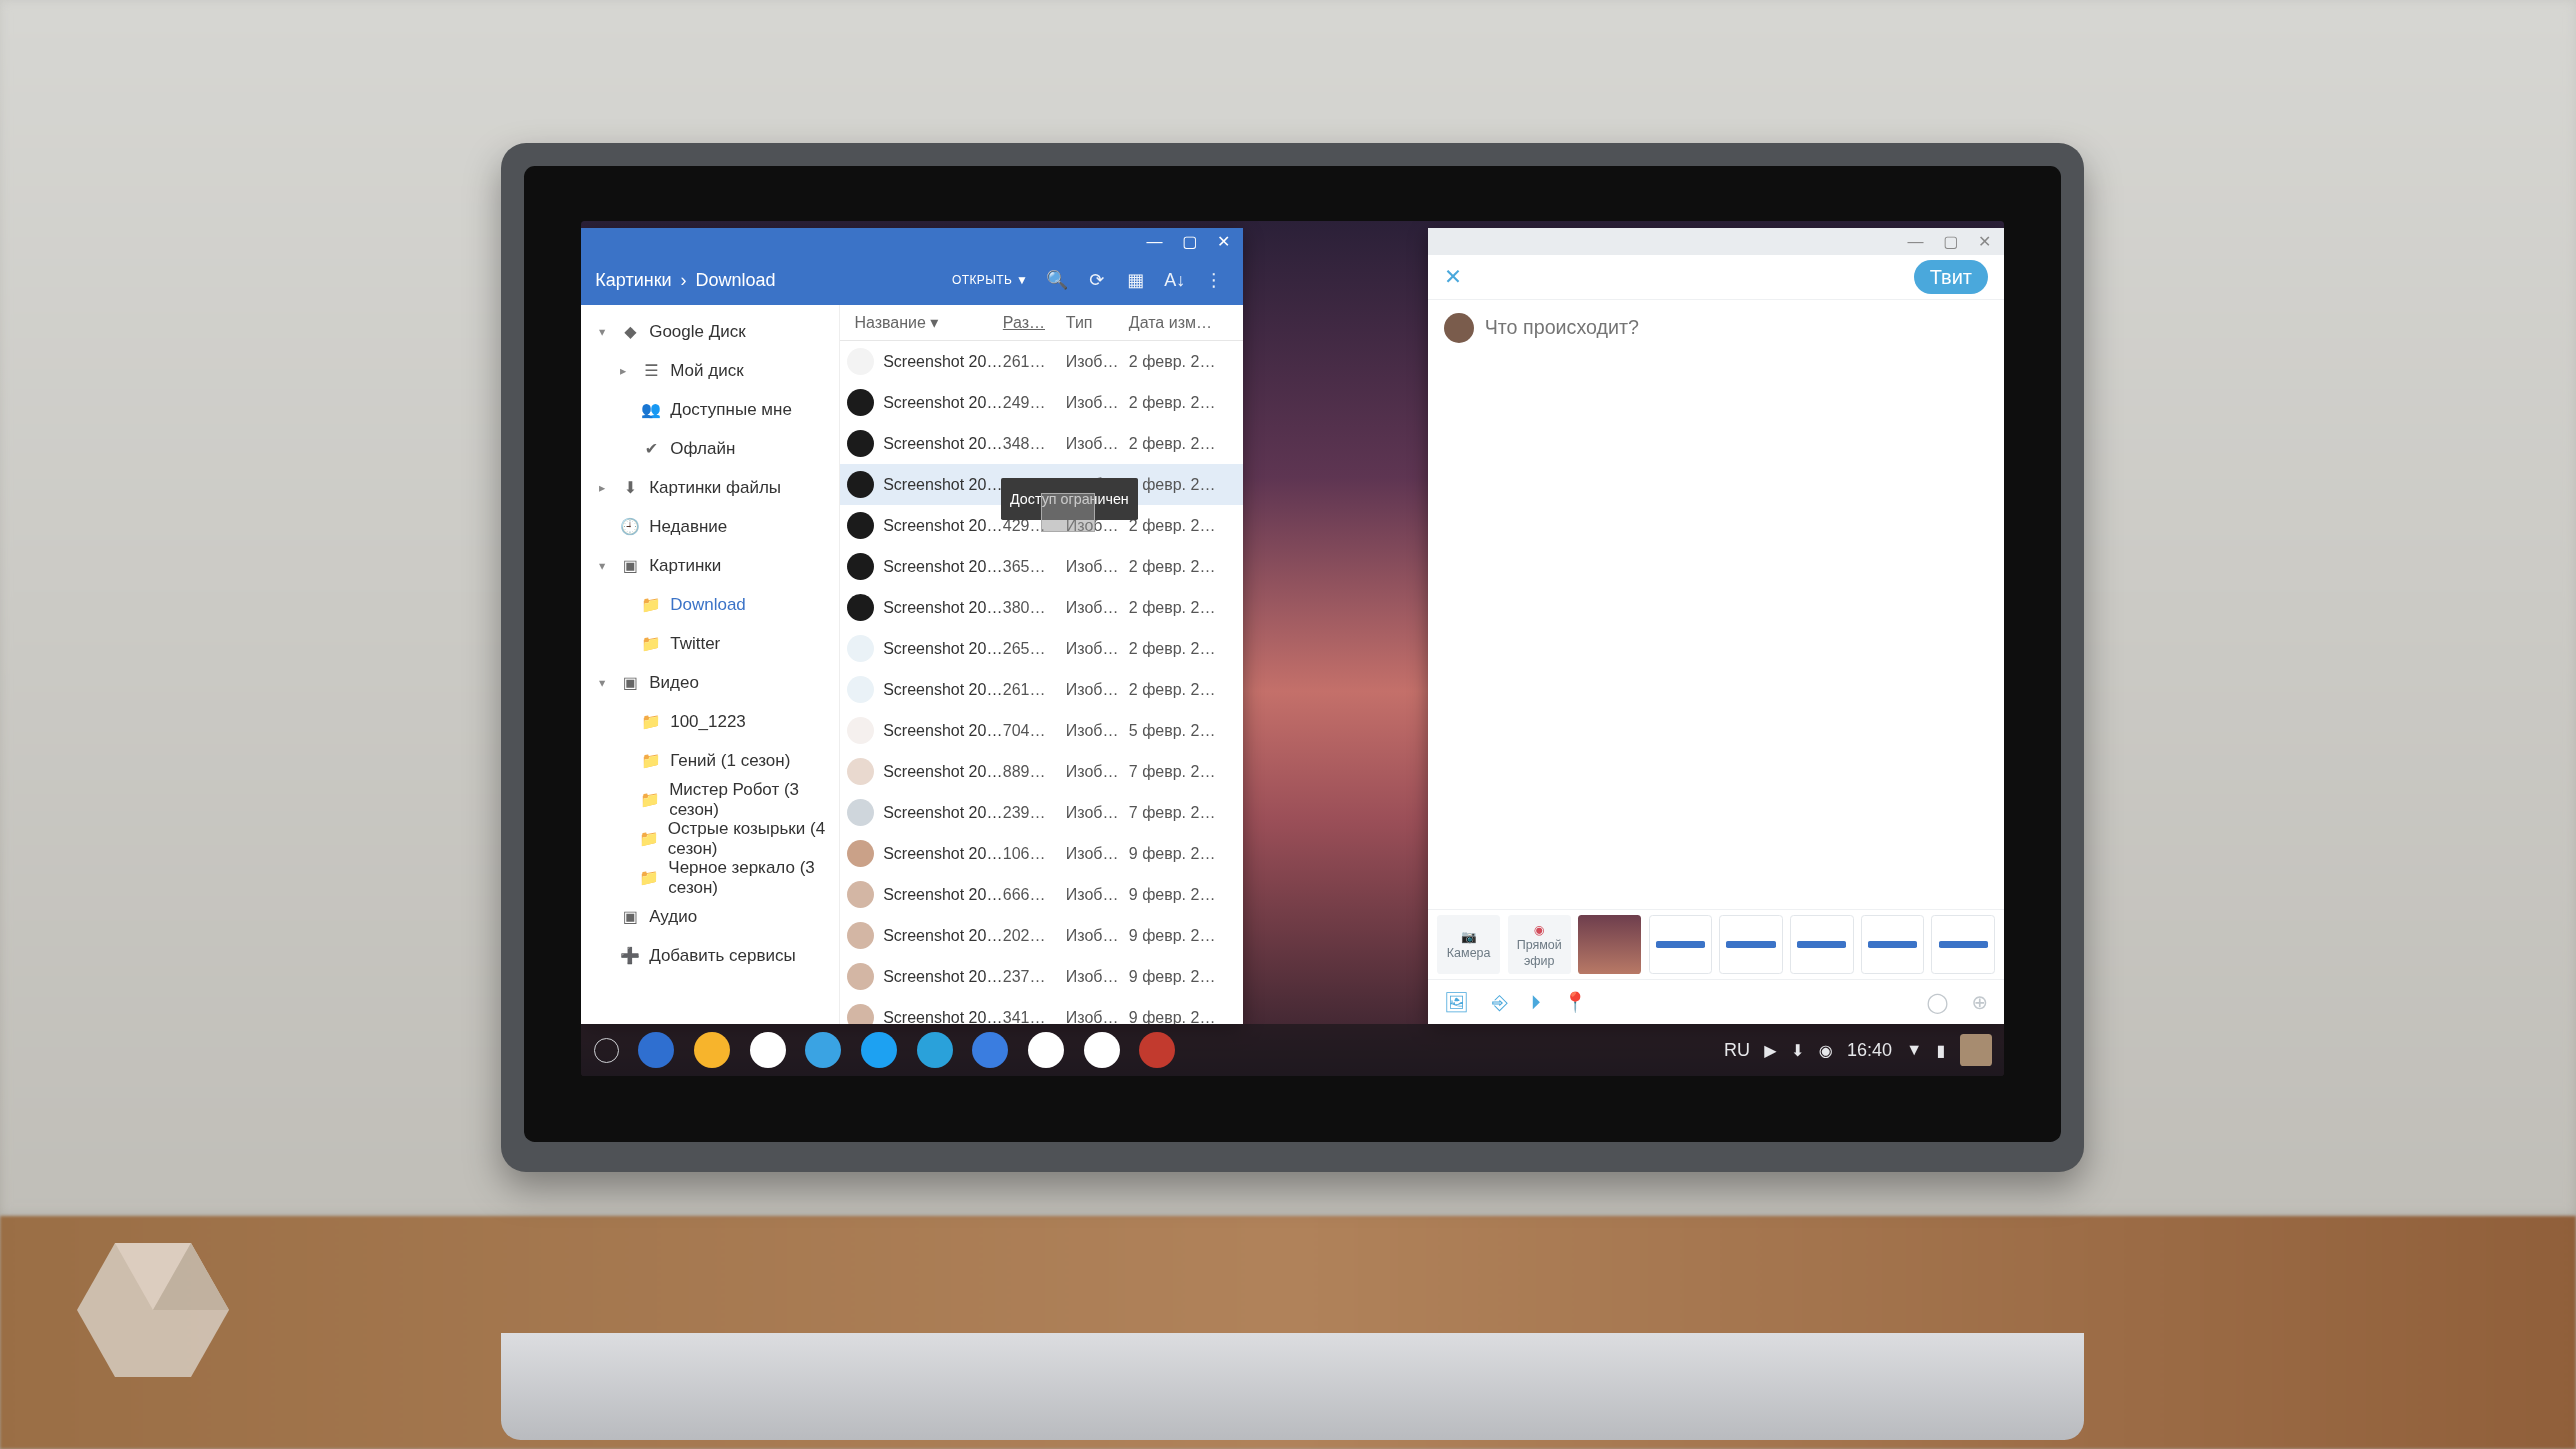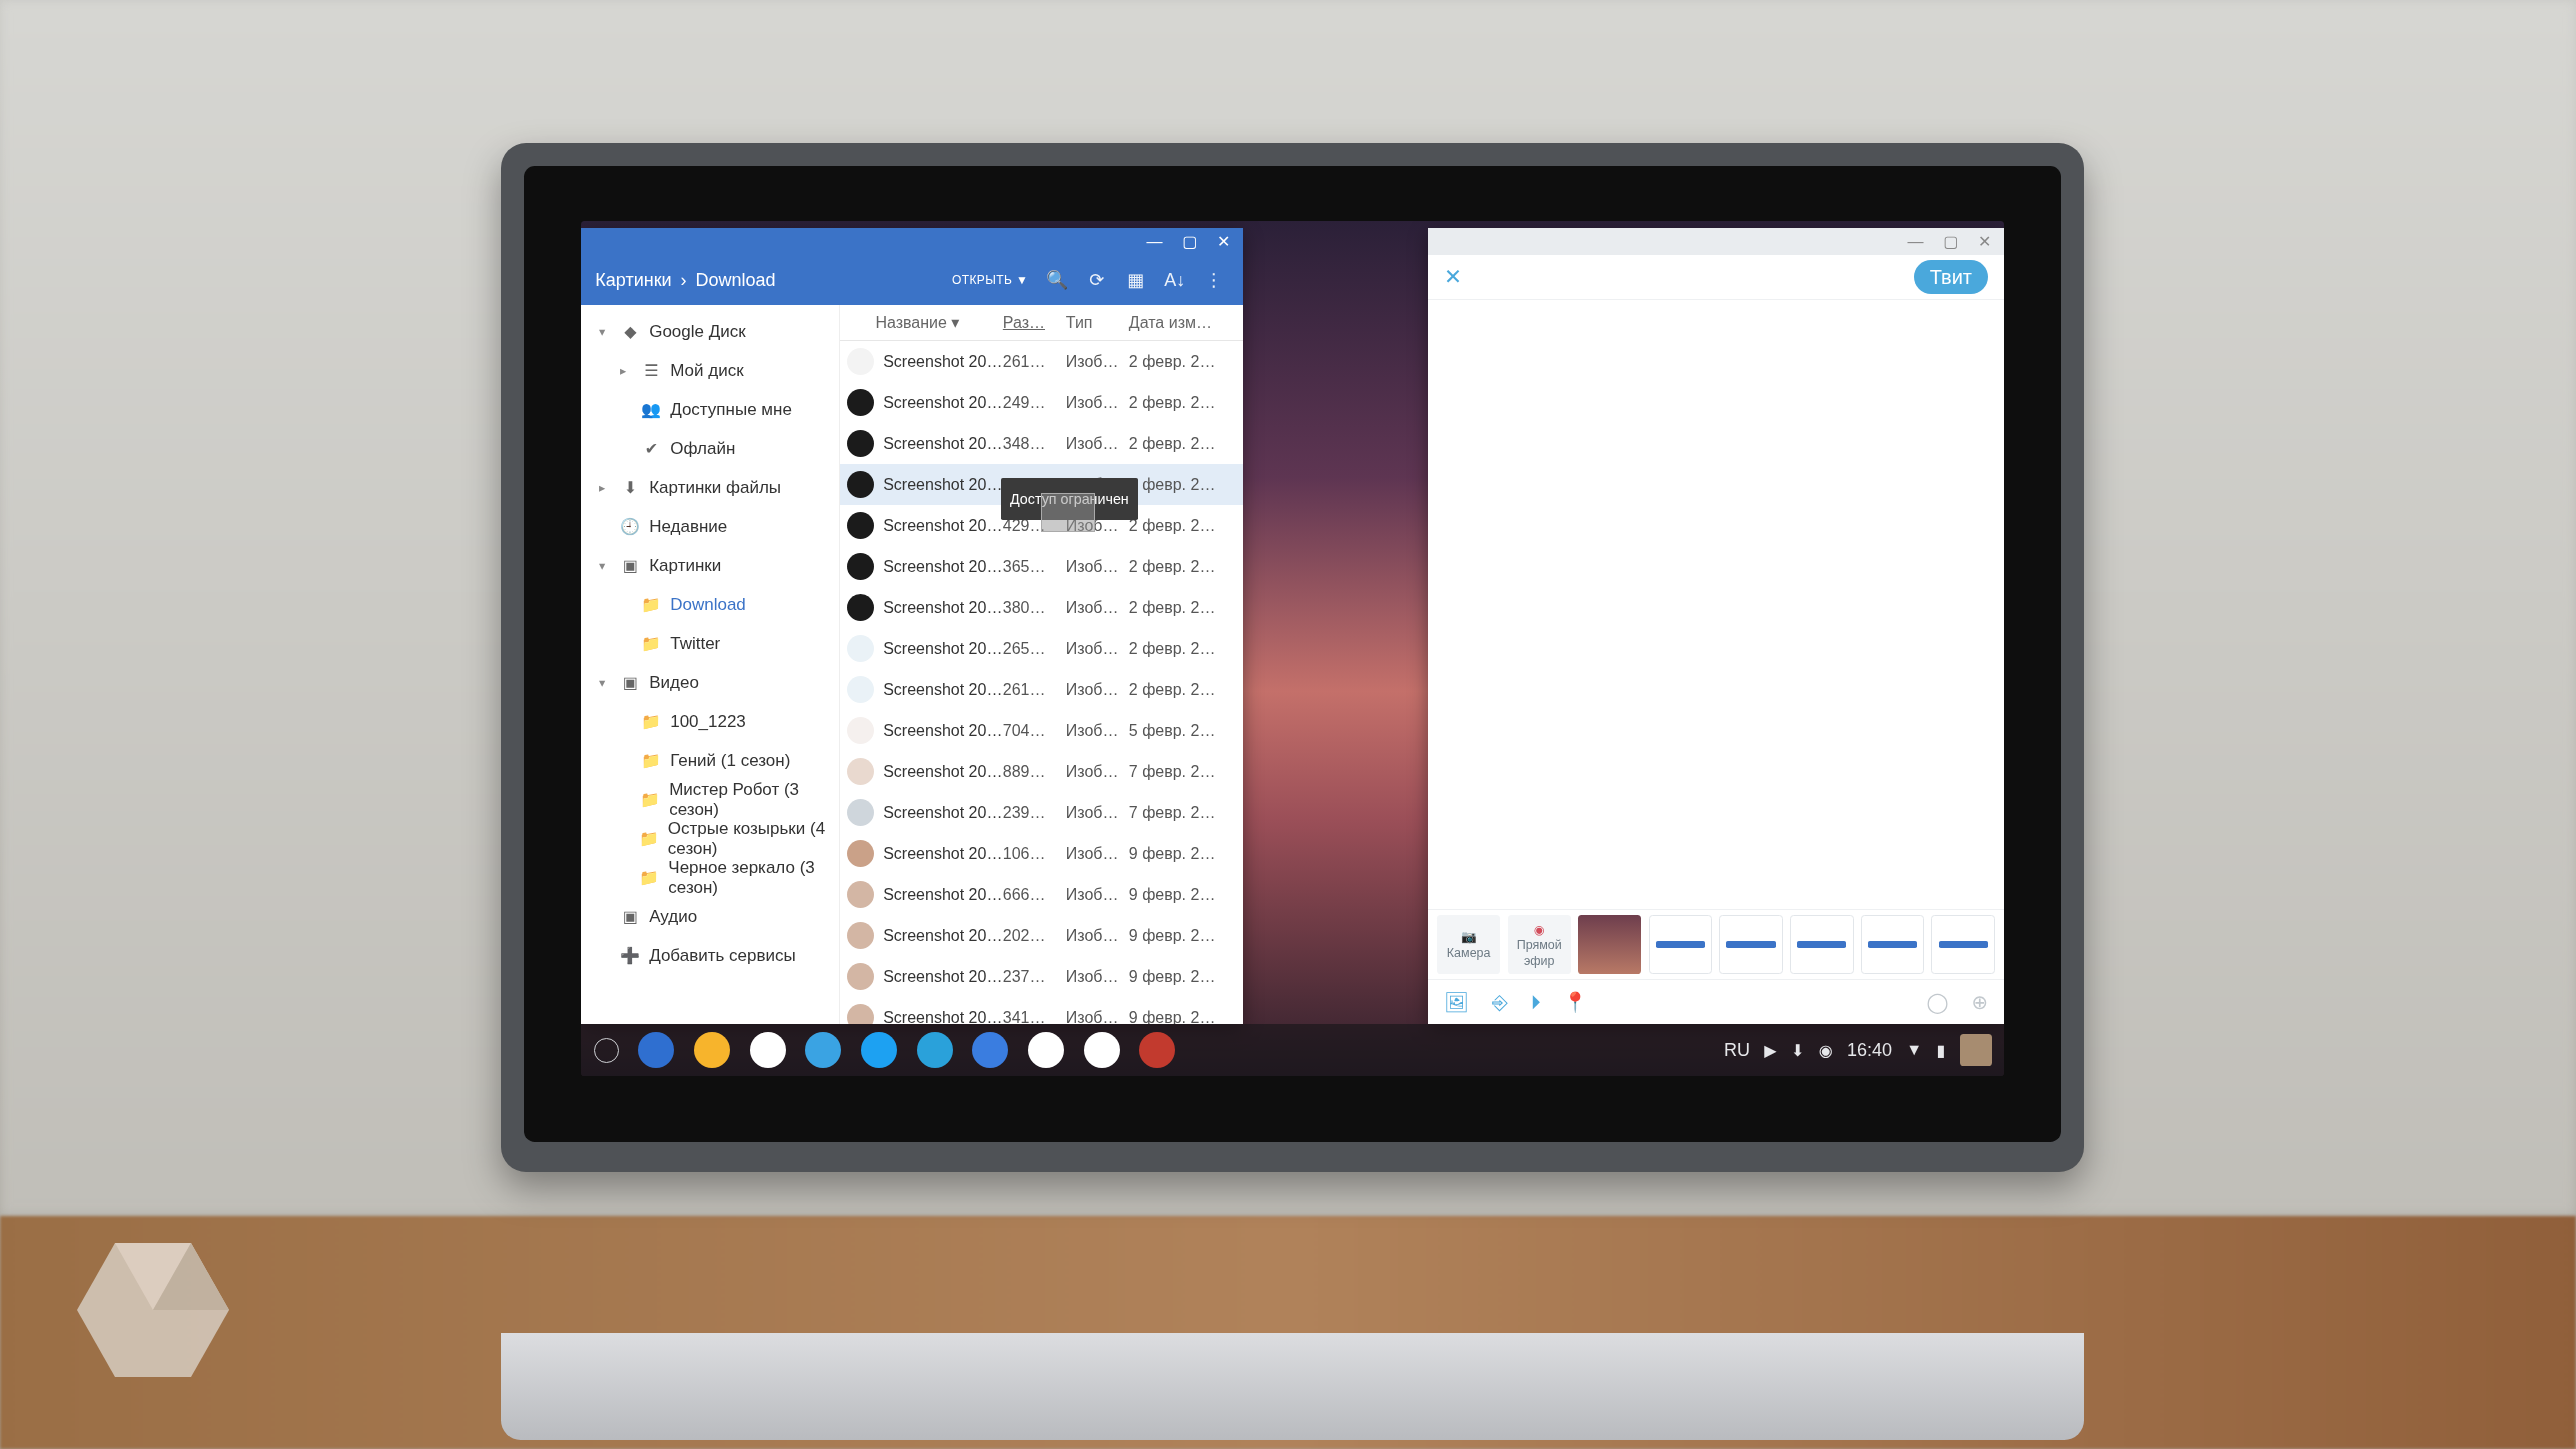--- a/index.html
+++ b/index.html
@@ -27,21 +27,21 @@
   .files-body { flex:1; display:flex; overflow:hidden; }
   .sidebar { width:259px; background:#fff; border-right:0.9px solid #eee; overflow:auto; padding:7.2px 0; }
   .sb-item { display:flex; align-items:center; height:39px; font-size:17px; color:#333; padding-left:18px; gap:9px; }
   .sb-item.l1 { padding-left:39px; }
   .sb-item.active { color:#3b73c7; }
   .caret { width:12.5px; font-size:12.5px; color:#888; }
   .sb-ico { width:19.7px; text-align:center; color:#666; font-size:16px; }
   .sb-item.active .sb-ico { color:#3b73c7; }
   .filelist { flex:1; display:flex; flex-direction:column; overflow:hidden; }
   .fl-header { display:flex; height:36px; align-items:center; border-bottom:0.9px solid #e6e6e6; font-size:16px; color:#666; padding:0 7.2px; }
-  .fl-header .c-name { flex:1; padding-left:7.2px;margin-left:21px; }
+  .fl-header .c-name { flex:1; padding-left:7.2px; }
   .fl-header .c-size { width:63px;text-decoration:underline; }
   .fl-header .c-type { width:63px; }
   .fl-header .c-date { width:107px; }
   .fl-rows { flex:1; overflow:auto; }
   .fl-row { display:flex; align-items:center; height:41px; font-size:16px; padding:0 7.2px; color:#333; }
   .fl-row.selected { background:#e2ecf7; }
   .fl-row .thumb { width:27px; height:27px; border-radius:50%; background:#333; margin-right:9px; flex:none; }
   .fl-row .c-name { flex:1; white-space:nowrap; overflow:hidden; text-overflow:ellipsis; }
   .fl-row .c-size { width:63px; color:#555; }
   .fl-row .c-type { width:63px; color:#555; }
@@ -338,20 +338,24 @@
 
         <div class="tw-win">
           <div class="tw-title">
             <span>—</span>
             <span>▢</span>
             <span>✕</span>
           </div>
           <div class="tw-top">
             <div class="tw-close">✕</div>
             <div class="tw-send">Твит</div>
+          </div>
+          <div class="tw-compose">
+            <div class="tw-avatar"></div>
+            <input class="tw-input" placeholder="Что происходит?" style="">
           </div>
           <div class="tw-body"></div>
           <div class="tw-strip">
             <div class="cell">
               <span>📷</span>
               <span>Камера</span>
             </div>
             <div class="cell">
               <span style="color:#d24c5a;">◉</span>
               <span>Прямой</span>

